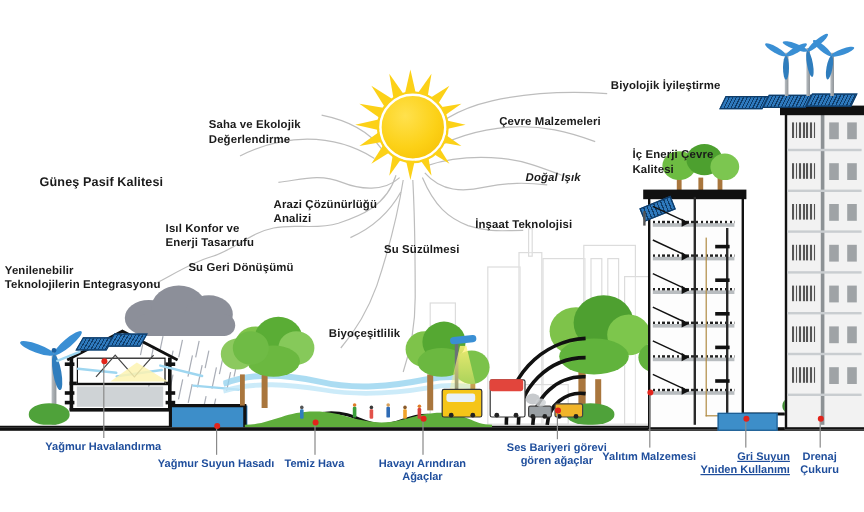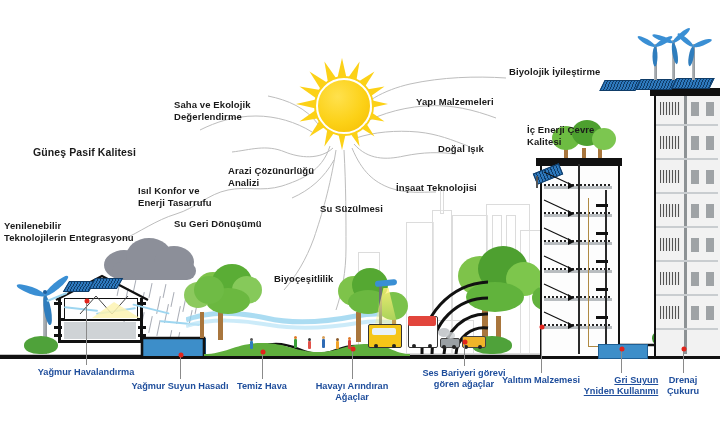--- a/index.html
+++ b/index.html
@@ -455,26 +455,26 @@
   </div>
 
   <div id="top-labels">
       <div class="lbl big" style="left: 33px; top: 146px;">Güneş Pasif Kalitesi</div>
       <div class="lbl top" style="left: 174px; top: 99px;">Saha ve Ekolojik
 Değerlendirme</div>
       <div class="lbl top" style="left: 228px; top: 165px;">Arazi Çözünürlüğü
 Analizi</div>
       <div class="lbl top" style="left: 138px; top: 185px;">Isıl Konfor ve
 Enerji Tasarrufu</div>
-      <div class="lbl top" style="left: 157px; top: 218px; margin-left: 17px;">Su Geri Dönüşümü</div>
+      <div class="lbl top" style="left: 157px; top: 218px;">Su Geri Dönüşümü</div>
       <div class="lbl top" style="left: 4px; top: 220px;">Yenilenebilir
 Teknolojilerin Entegrasyonu</div>
       <div class="lbl top" style="left: 320px; top: 203px;">Su Süzülmesi</div>
-      <div class="lbl top" style="left: 416px; top: 96px;">Yapı Malzemeleri</div>
-      <div class="lbl top" style="left: 438px; top: 143px;">Doğal Işık</div>
+      <div class="lbl top" style="left: 416px; top: 96px;">Çevre Malzemeleri</div>
+      <div class="lbl top" style="left: 438px; top: 143px; font-style: italic;">Doğal Işık</div>
       <div class="lbl top" style="left: 396px; top: 182px;">İnşaat Teknolojisi</div>
       <div class="lbl top" style="left: 509px; top: 66px;">Biyolojik İyileştirme</div>
       <div class="lbl top" style="left: 527px; top: 124px;">İç Enerji Çevre
 Kalitesi</div>
       <div class="lbl top" style="left: 274px; top: 273px;">Biyoçeşitlilik</div>
     </div>
 
   <div id="callouts">
       <div class="vline" style="left: 86px; top: 301px; height: 64px;"></div>
       <div class="dot" style="left: 86.5px; top: 301px;"></div>

